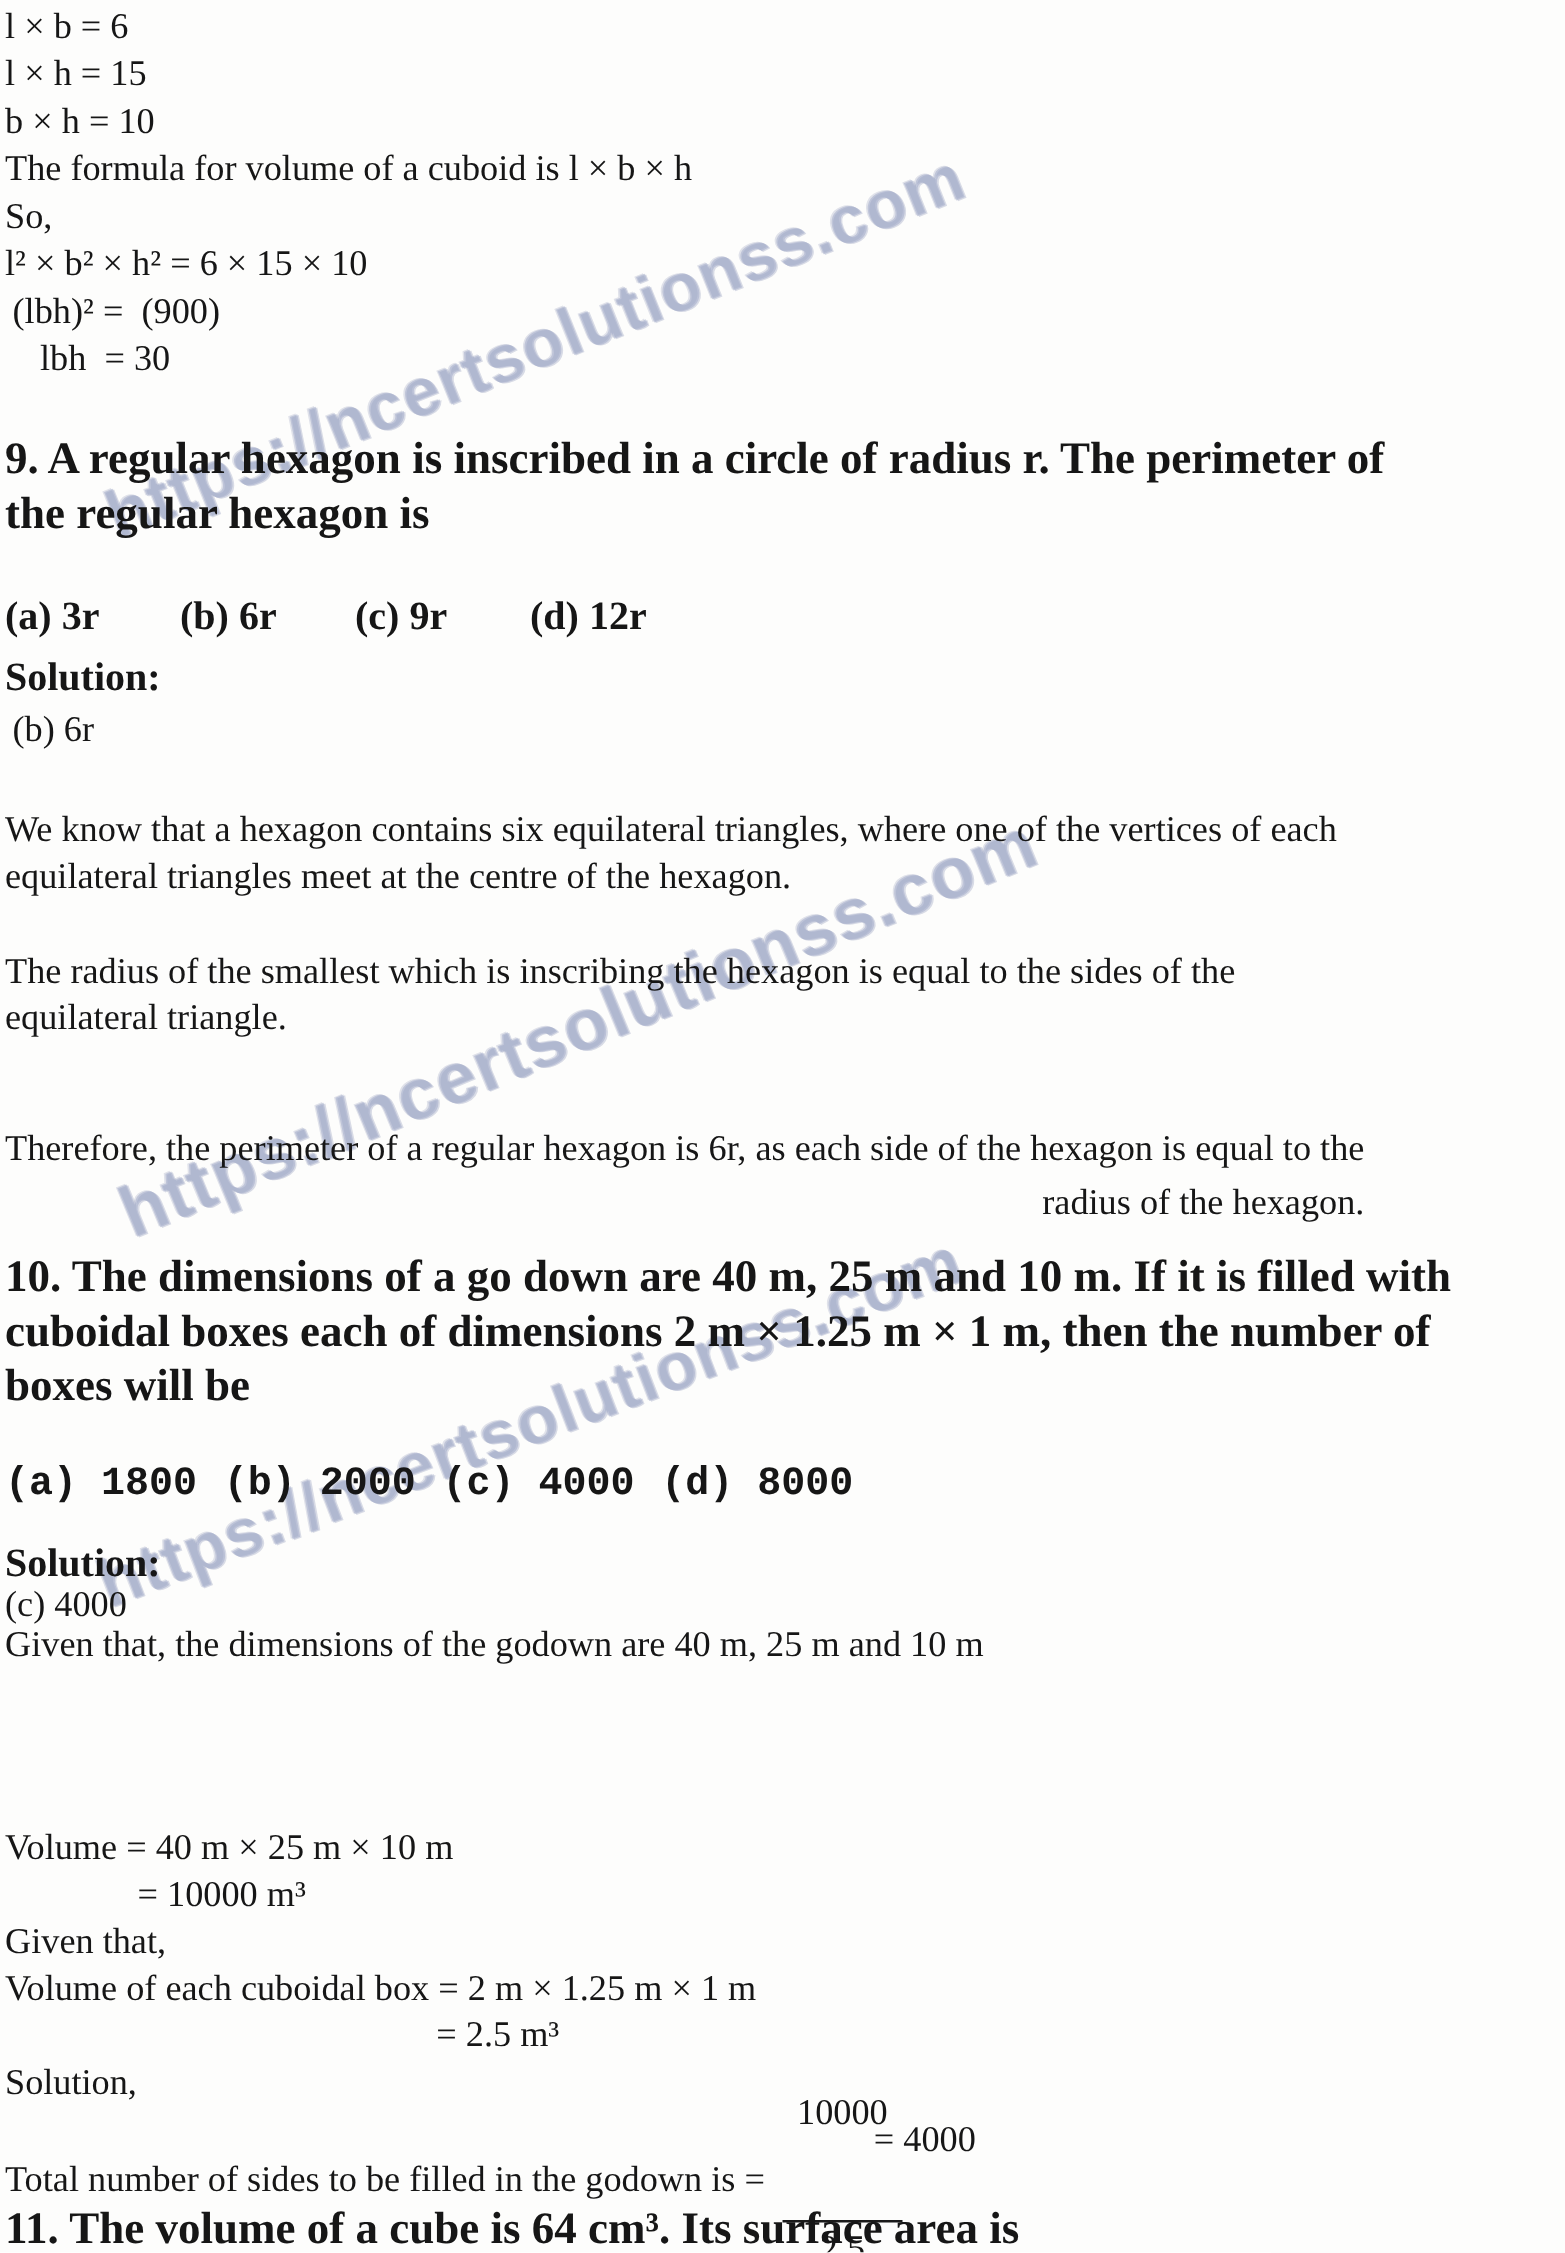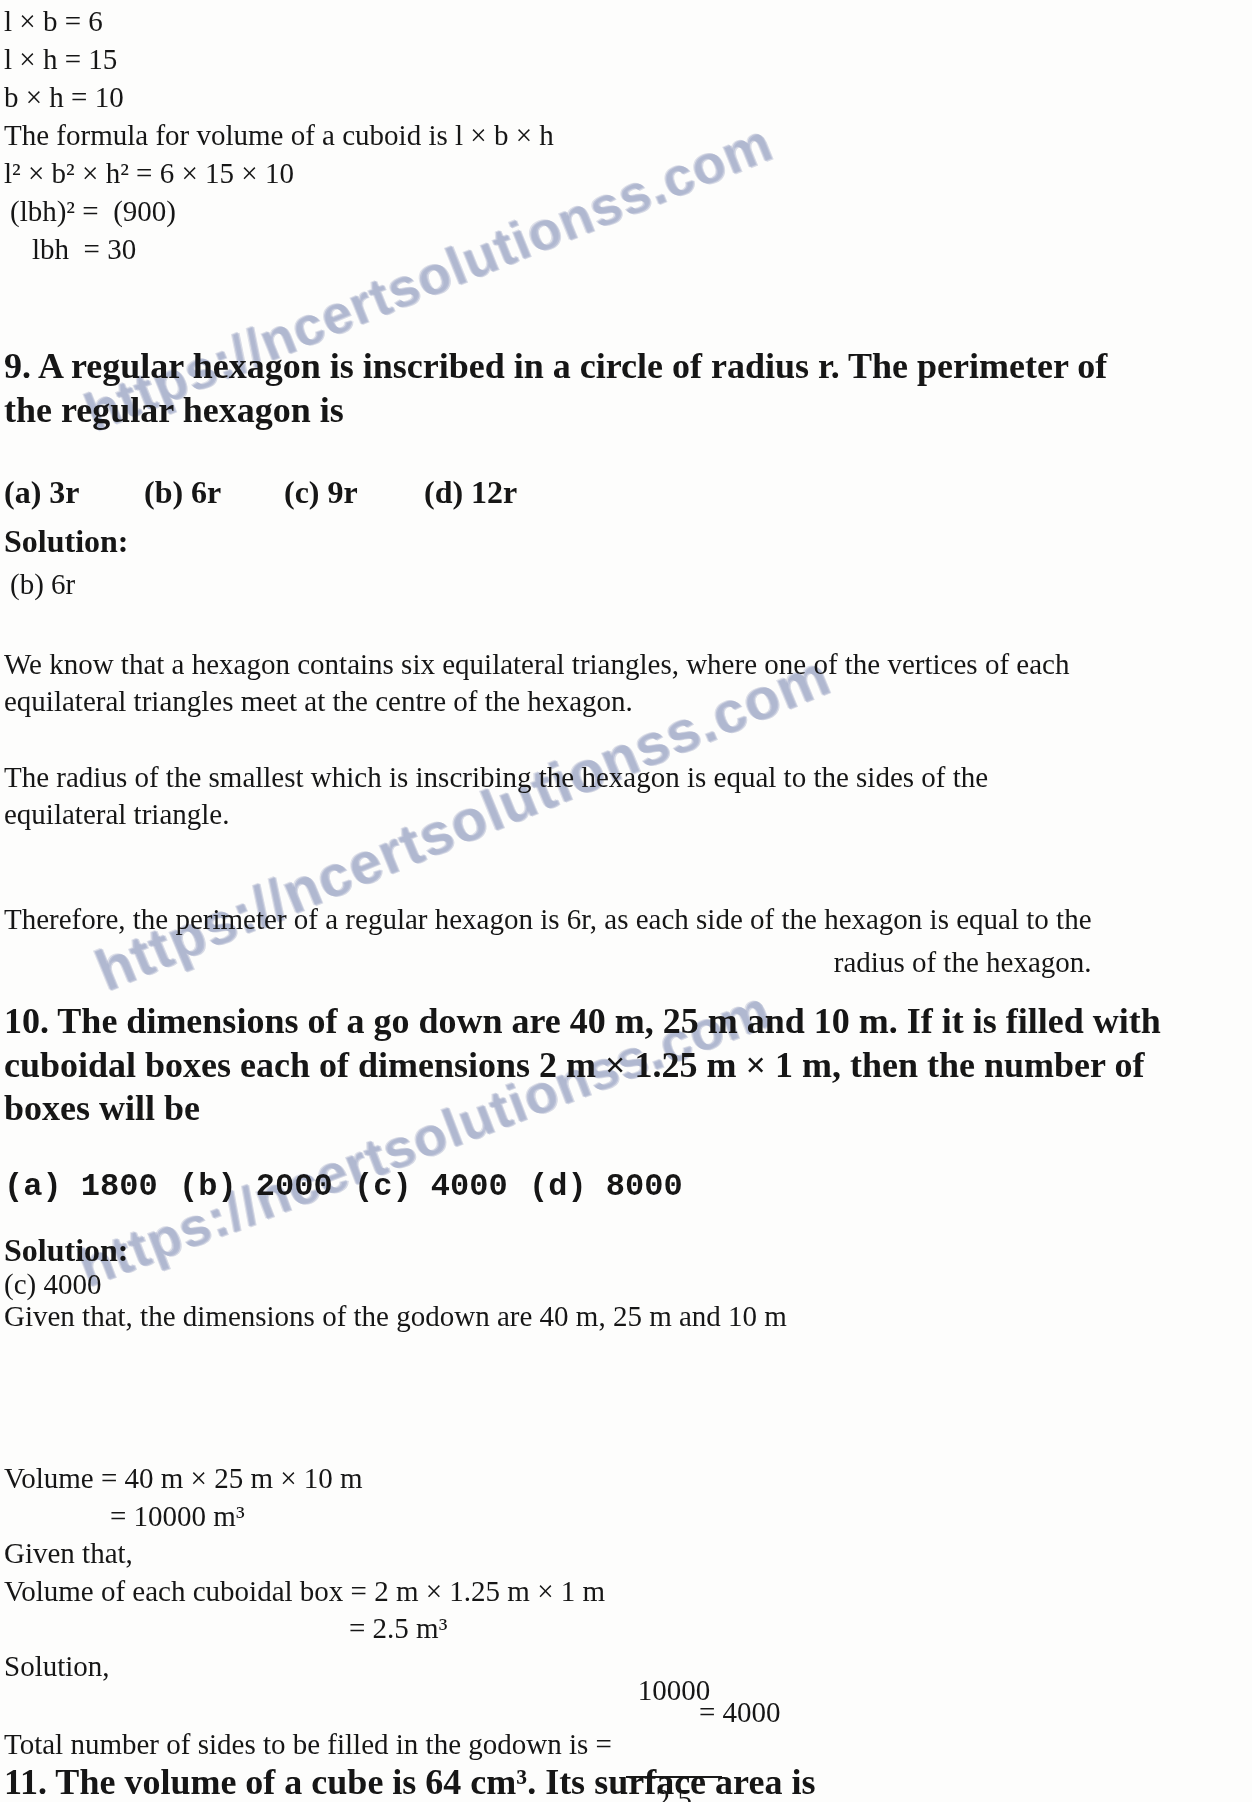--- a/index.html
+++ b/index.html
@@ -51,20 +51,21 @@
 
   <div class="watermark wm1">https://ncertsolutionss.com</div>
   <div class="watermark wm2">https://ncertsolutionss.com</div>
   <div class="watermark wm3">https://ncertsolutionss.com</div>
 
   <div class="abs" style="top:2px;">
     <div class="work-line">l × b = 6</div>
     <div class="work-line">l × h = 15</div>
     <div class="work-line">b × h = 10</div>
     <div class="work-line">The formula for volume of a cuboid is l × b × h</div>
+    <div class="work-line">So,</div>
     <div class="work-line">l² × b² × h² = 6 × 15 × 10</div>
     <div class="work-line pl6">(lbh)² =  (900)</div>
     <div class="work-line pl28">lbh  = 30</div>
   </div>
 
   <div class="abs" style="top:344px;">
     <div class="bold-line">9. A regular hexagon is inscribed in a circle of radius r. The perimeter of</div>
     <div class="bold-line">the regular hexagon is</div>
   </div>
   <div class="abs opt-row" style="top:434px;">

